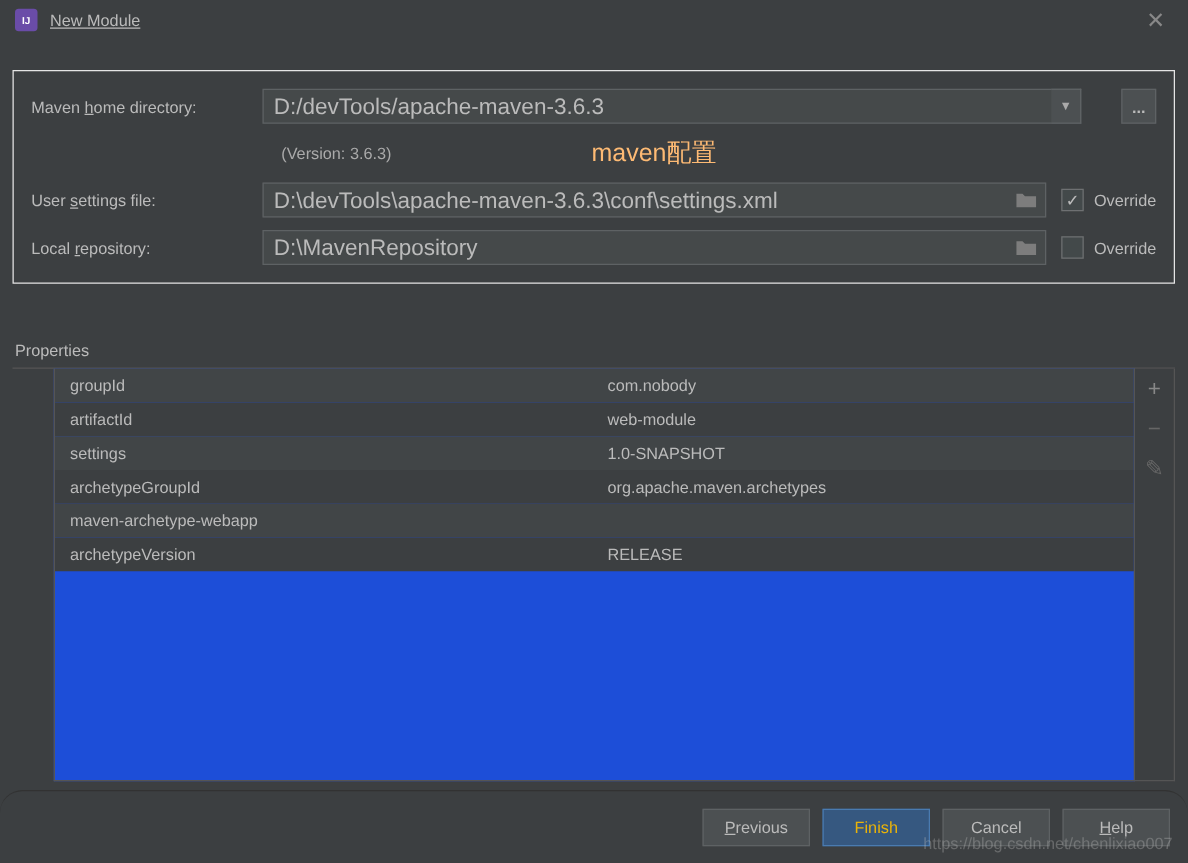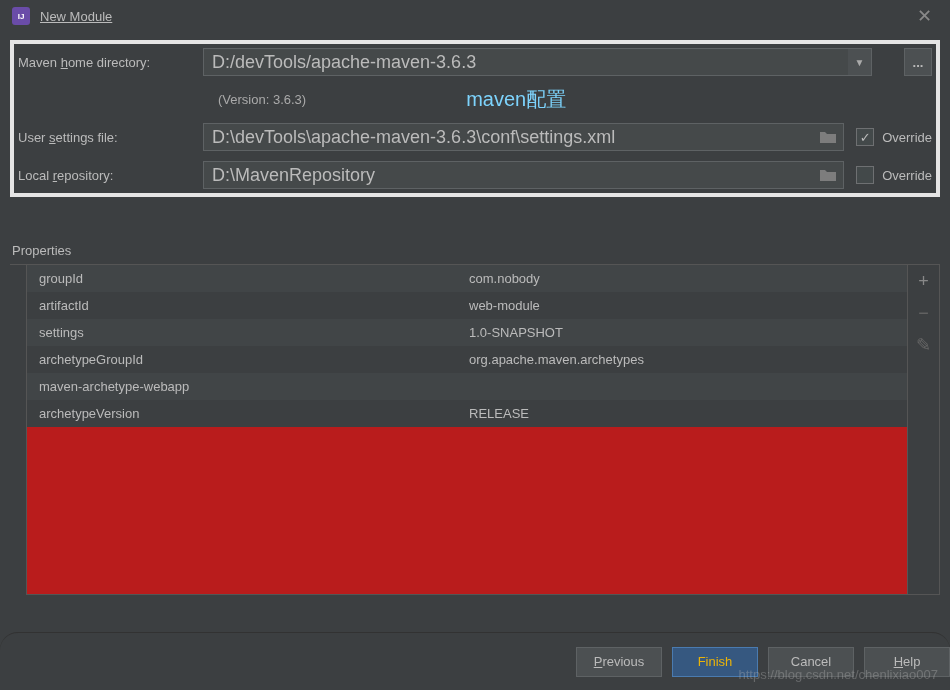--- a/index.html
+++ b/index.html
@@ -2,49 +2,49 @@
 <html><head>
 <meta charset="utf-8">
 <style>
 * { box-sizing: border-box; margin: 0; padding: 0; }
 body { width: 950px; height: 690px; background: #3c3f41; font-family: "Segoe UI", Arial, sans-serif; font-size: 13px; color: #bbbbbb; overflow: hidden; position: relative; }
 .titlebar { height: 32px; display: flex; align-items: center; padding: 0 12px; background: #3c3f41; }
 .app-icon { width: 18px; height: 18px; background: #6a4ca8; border-radius: 3px; margin-right: 10px; position: relative; display: flex; align-items: center; justify-content: center; }
 .app-icon::before { content: "IJ"; color: #fff; font-size: 8px; font-weight: bold; }
 .titlebar-title { flex: 1; color: #bbbbbb; text-decoration: underline; }
 .close-x { color: #888; font-size: 18px; cursor: pointer; padding: 0 6px; }
-.maven-section { margin: 8px 10px 4px 10px; border: 4px solid #e5e5e5; padding: 4px; position: relative; }
+.maven-section { margin: 24px 10px 4px 10px; border: 1px solid #e5e5e5; padding: 14px; position: relative; }
 .form-row { display: flex; align-items: center; margin-bottom: 10px; min-height: 28px; }
 .form-label { width: 185px; color: #bbbbbb; }
 .form-label u { text-decoration: underline; }
 .input-wrap { flex: 1; position: relative; }
 .text-input { width: 100%; height: 28px; background: #45494a; border: 1px solid #5e6264; color: #bbbbbb; padding: 0 8px; font-size: 18px; }
 .text-input.withfolder { padding-right: 30px; }
 .dropdown-arrow { position: absolute; right: 0; top: 0; width: 24px; height: 28px; background: #4c5052; border: 1px solid #5e6264; border-left: none; display: flex; align-items: center; justify-content: center; color: #aaa; font-size: 10px; cursor: pointer; }
 .folder-ico { position: absolute; right: 8px; top: 50%; transform: translateY(-50%); width: 16px; height: 12px; }
 .folder-ico svg { width: 100%; height: 100%; }
 .browse-btn { width: 28px; height: 28px; margin-left: 8px; background: #4c5052; border: 1px solid #5e6264; color: #bbb; display: flex; align-items: center; justify-content: center; font-weight: bold; cursor: pointer; }
 .override-cell { display: flex; align-items: center; margin-left: 12px; }
 .checkbox { width: 18px; height: 18px; background: #43494a; border: 1px solid #6e7072; margin-right: 8px; display: flex; align-items: center; justify-content: center; color: #bbb; font-size: 13px; }
 .version-row { padding-left: 200px; margin-bottom: 10px; display: flex; align-items: center; }
 .version-text { color: #aaa; }
-.red-label { color: #7dd3fc; font-size: 20px; margin-left: 160px; font-family: "SimSun", sans-serif; }
+.red-label { color: #fdba74; font-size: 20px; margin-left: 160px; font-family: "SimSun", sans-serif; }
 .properties-section { margin: 6px 10px 0 10px; }
 .prop-title { color: #bbb; padding: 2px 0 6px 2px; border-bottom: 1px solid #555; margin-bottom: 0; margin-top: 44px; }
 .prop-container { display: flex; }
-.prop-table { flex: 1; border: 1px solid #555; border-top: none; background: #b91c1c; height: 330px; margin-left: 16px; }
+.prop-table { flex: 1; border: 1px solid #555; border-top: none; background: #1d4ed8; height: 330px; margin-left: 33px; }
 .prop-row { display: flex; height: 27px; align-items: center; padding: 0 12px; }
 .prop-row:nth-child(odd) { background: #414547; }
 .prop-row:nth-child(even) { background: #3c3f41; }
 .prop-key { width: 430px; color: #bbb; }
 .prop-val { flex: 1; color: #bbb; }
 .prop-actions { width: 32px; display: flex; flex-direction: column; border: 1px solid #555; border-top: none; border-left: none; background: #3c3f41; }
 .prop-action { height: 32px; display: flex; align-items: center; justify-content: center; color: #888; font-size: 18px; cursor: pointer; }
 .prop-action.dim { color: #666; }
-.bottom-bar { position: absolute; bottom: 0; left: 0; right: 0; height: 58px; display: flex; align-items: center; justify-content: flex-end; padding: 0 0; gap: 10px; border-top: 1px solid #323232; border-radius: 18px; }
+.bottom-bar { position: absolute; bottom: 0; left: 0; right: 0; height: 58px; display: flex; align-items: center; justify-content: flex-end; padding: 0 14px; gap: 10px; border-top: 1px solid #323232; border-radius: 18px; }
 .btn { min-width: 86px; height: 30px; background: #4c5052; border: 1px solid #5e6264; color: #bbb; display: flex; align-items: center; justify-content: center; cursor: pointer; }
 .btn.primary { background: #365880; border-color: #4a7bb0; color: #eab308; }
 .btn u { text-decoration: underline; }
 .watermark { position: absolute; bottom: 8px; right: 12px; color: #b8b8b8; font-size: 13px; opacity: 0.35; font-family: Arial; pointer-events: none; }
 </style>
 </head>
 <body>
 
 <div class="titlebar">
   <div class="app-icon"></div>

